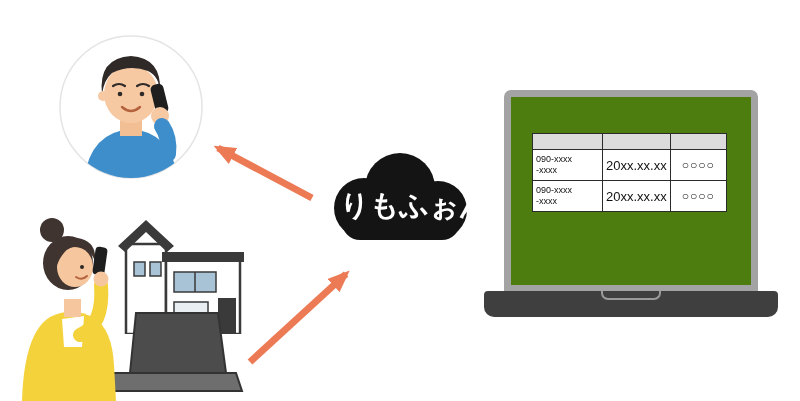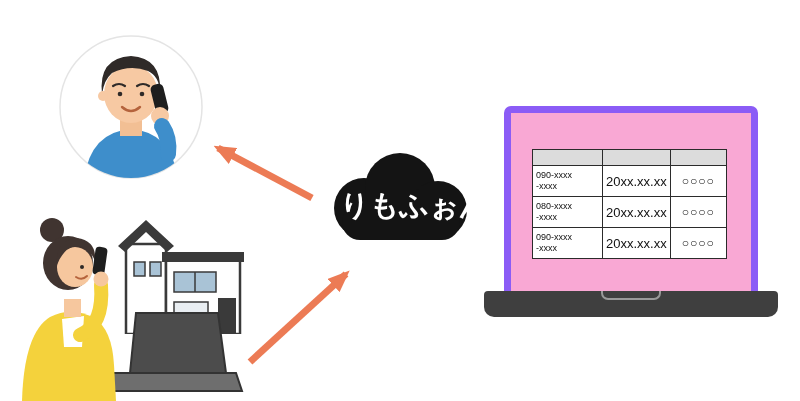--- a/index.html
+++ b/index.html
@@ -19,22 +19,22 @@
   #cloud-label{position:absolute;left:24px;top:40px;width:132px;height:40px;
     font-size:29px;font-weight:bold;color:#fff;white-space:nowrap;overflow:hidden;
     letter-spacing:0px;}
 
   
   #house{left:114px;top:210px;width:134px;height:124px;}
   #caller{left:8px;top:213px;width:244px;height:188px;}
 
   
   #laptop{left:484px;top:90px;width:294px;height:235px;}
-  #laptop-screen{position:absolute;left:20px;top:16px;width:240px;height:188px;
-    border:7px solid #8b5cf6;border-radius:7px 7px 0 0;background:#f9a8d4;}
+  #laptop-screen{position:absolute;left:20px;top:0;width:240px;height:188px;
+    border:7px solid #a3a3a3;border-radius:7px 7px 0 0;background:#4d7c0f;}
   #laptop-base{position:absolute;left:0;top:201px;width:294px;height:26px;
     background:#3f3f3f;border-radius:4px 4px 10px 10px;}
   #laptop-notch{position:absolute;left:117px;top:201px;width:60px;height:9px;
     background:#3f3f3f;border:2px solid #9a9a9a;border-top:none;border-radius:0 0 7px 7px;box-sizing:border-box;}
 
   
   #call-log{position:absolute;left:21px;top:36px;border-collapse:collapse;}
   #call-log th,#call-log td{border:1.5px solid #2b2b2b;}
   #call-log th{height:15px;background:#dcdcdc;padding:0;}
   #call-log td{height:30px;padding:0 3px;background:#ffffff;}
@@ -146,26 +146,20 @@
           </tr>
         </thead>
         <tbody>
           <tr>
             <td class="cell-phone">090-xxxx
 -xxxx</td>
             <td class="cell-date">20xx.xx.xx</td>
             <td class="cell-name">○○○○</td>
           </tr>
           <tr>
-            <td class="cell-phone">080-xxxx
--xxxx</td>
-            <td class="cell-date">20xx.xx.xx</td>
-            <td class="cell-name">○○○○</td>
-          </tr>
-          <tr>
             <td class="cell-phone">090-xxxx
 -xxxx</td>
             <td class="cell-date">20xx.xx.xx</td>
             <td class="cell-name">○○○○</td>
           </tr>
         </tbody>
       </table>
     </div>
     <div id="laptop-base"></div>
     <div id="laptop-notch"></div>

